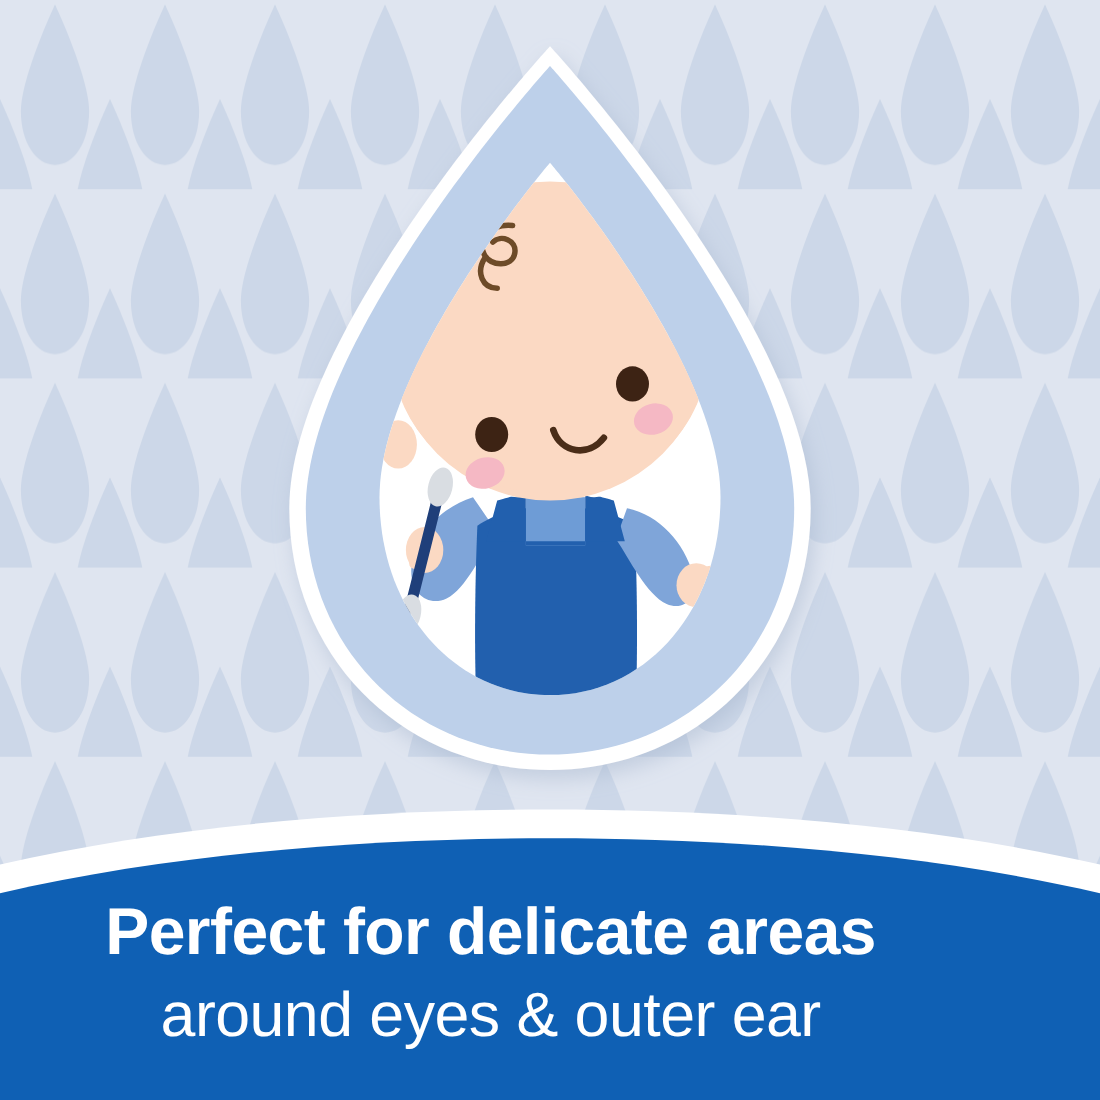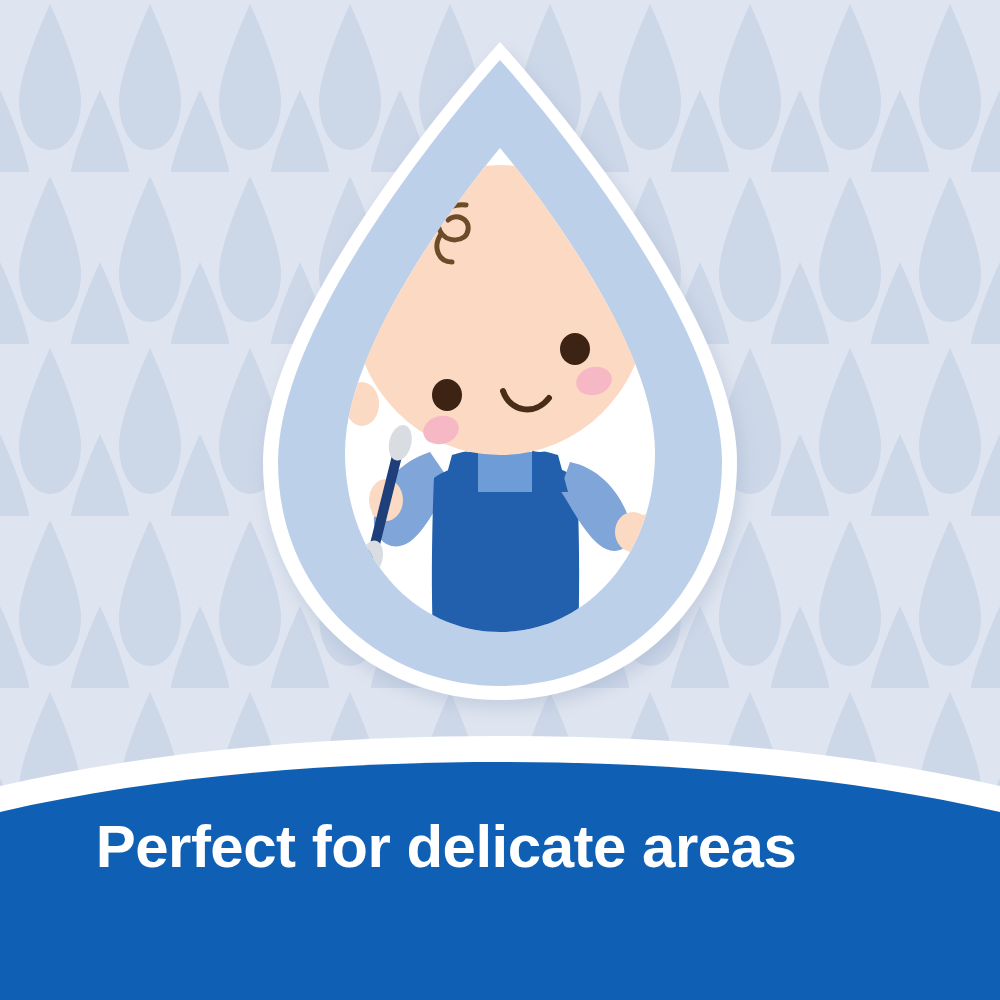--- a/index.html
+++ b/index.html
@@ -180,14 +180,15 @@
       <path d="M503 391 C 510 412, 535 416, 549 398" fill="none" stroke="#4a2d18" stroke-width="6" stroke-linecap="round"></path>
     </g>
   </svg>
 
   <svg class="layer" viewBox="0 0 1000 1000" xmlns="http://www.w3.org/2000/svg" aria-hidden="true">
     <path d="M0 786 C 160 749, 340 736, 500 736 C 660 736, 840 749, 1000 786 L1000 1000 L0 1000 Z" fill="#ffffff"></path>
     <path d="M0 812 C 160 775, 340 762, 500 762 C 660 762, 840 775, 1000 812 L1000 1000 L0 1000 Z" fill="#0f60b4"></path>
   </svg>
 
   <div class="banner-text" id="headline-primary">Perfect for delicate areas</div>
+  <div class="banner-text" id="headline-secondary">around eyes &amp; outer ear</div>
 
 </div>
 
 </body></html>

